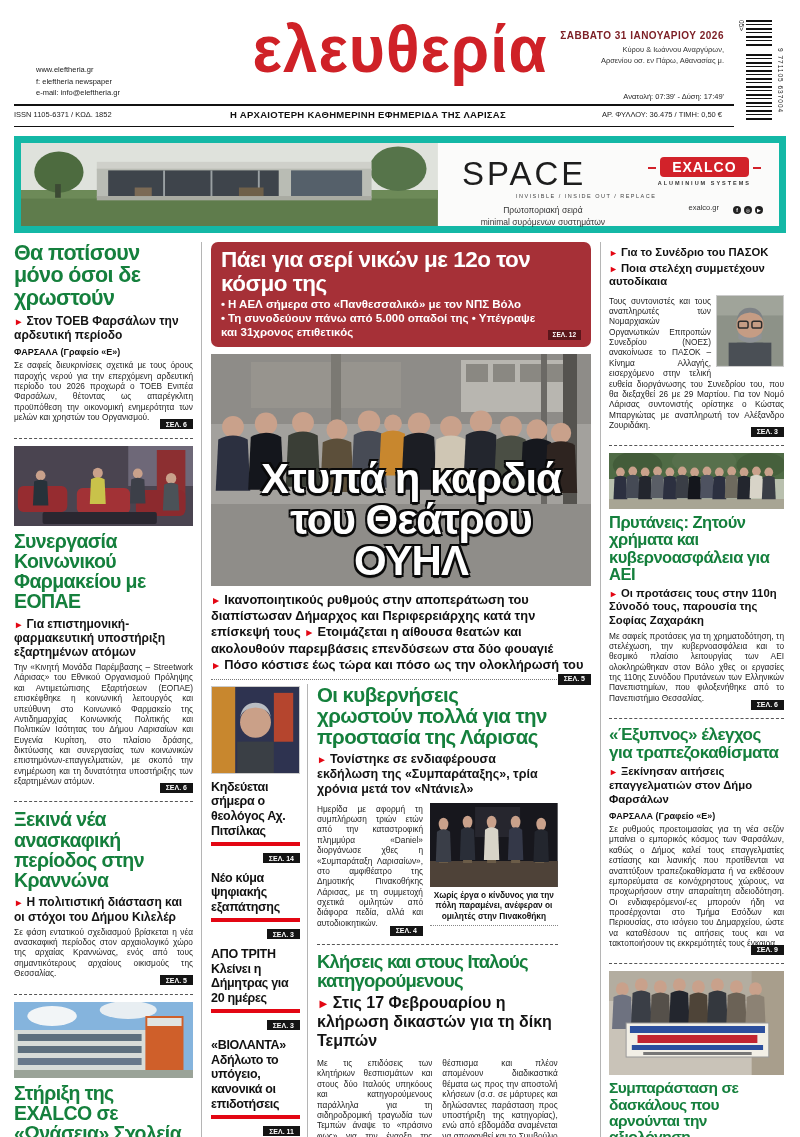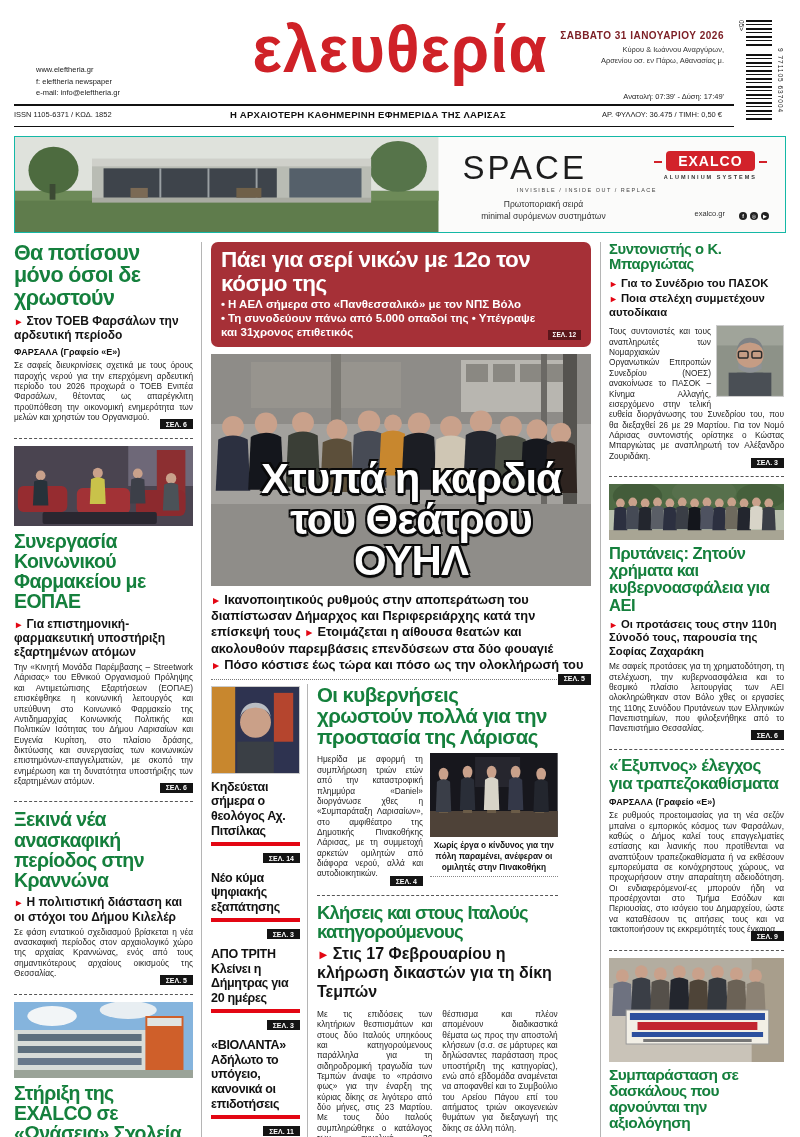--- a/index.html
+++ b/index.html
@@ -27,21 +27,21 @@
   .mh-issn { font-size:7.5px; color:#222; width:170px; }
   .mh-tagline { flex:1; text-align:center; font-size:9.5px; font-weight:800; letter-spacing:.3px; }
   .mh-issue { font-size:7.5px; color:#222; width:170px; text-align:right; }
   .mh-barcode { position:absolute; right:16px; top:20px; width:40px; height:110px; }
   .bc-block { width:26px; margin-left:2px;
     background:repeating-linear-gradient(180deg,#111 0 2px,#fff 2px 4px,#111 4px 5px,#fff 5px 8px); }
   .bc-1 { height:28px; } .bc-2 { height:68px; margin-top:6px; }
   .bc-num { position:absolute; right:0; top:28px; font-size:6.5px; writing-mode:vertical-rl; letter-spacing:1px; color:#222;}
   .bc-top { position:absolute; left:-6px; top:0; font-size:6.5px; writing-mode:vertical-rl; color:#222;}
   
-  .ad { margin:0 14px; height:97px; display:flex; border:1px solid #14b8a6; }
+  .ad { margin:0 14px; height:97px; display:flex; border:7px solid #14b8a6; }
   .ad-photo { width:55%; position:relative; overflow:hidden; }
   .ad-right { flex:1; background:#fbfbfa; position:relative; }
   .ad-space { position:absolute; left:24px; top:12px; font-size:33px; letter-spacing:3px; color:#1d1d1d; font-weight:500; }
   .ad-space-sub { position:absolute; left:78px; top:50px; font-size:5.5px; letter-spacing:1.5px; color:#444; }
   .ad-tag { position:absolute; left:0px; top:62px; width:210px; text-align:center; font-size:8.5px; color:#333; line-height:1.4; }
   .ad-exalco { position:absolute; right:28px; top:14px; text-align:center; }
   .ad-exalco-box { display:inline-block; background:#d2222a; color:#fff; font-weight:800; font-size:14px;
      letter-spacing:1px; padding:2px 12px; border-radius:4px; position:relative; }
   .ad-exalco-box::before,.ad-exalco-box::after { content:""; position:absolute; top:50%; width:8px; height:2px; background:#d2222a; }
   .ad-exalco-box::before{ left:-12px; } .ad-exalco-box::after{ right:-12px; }
@@ -333,23 +333,24 @@
 
           <div class="mini-head">«ΒΙΟΛΑΝΤΑ»</div>
           <div class="mini-head" style="margin-top:0">Αδήλωτο το υπόγειο, κανονικά οι επιδοτήσεις</div>
           <div class="red-bar"></div>
           <div class="mini-pagerow"><span class="page-box">ΣΕΛ. 11</span></div>
         </div>
 
         <div class="sub-col">
           <article>
             <h2 class="hl h-c1">Οι κυβερνήσεις χρωστούν πολλά για την προστασία της Λάρισας</h2>
+            <p class="sub" style="font-size:12.5px"><span class="kick">Τονίστηκε σε ενδιαφέρουσα εκδήλωση της «Συμπαράταξης», τρία χρόνια μετά τον «Ντάνιελ»</span></p>
             <div class="bodyrow">
               <div class="bcol">
-                <p class="body">Ημερίδα με αφορμή τη συμπλήρωση τριών ετών από την καταστροφική πλημμύρα «Daniel» διοργάνωσε χθες η «Συμπαράταξη Λαρισαίων», στο αμφιθέατρο της Δημοτικής Πινακοθήκης Λάρισας, με τη συμμετοχή αρκετών ομιλητών από διάφορα νερού, αλλά και αυτοδιοικητικών.</p>
+                <p class="body">Ημερίδα με αφορμή τη συμπλήρωση τριών ετών από την καταστροφική πλημμύρα «Daniel» διοργάνωσε χθες η «Συμπαράταξη Λαρισαίων», στο αμφιθέατρο της Δημοτικής Πινακοθήκης Λάρισας, με τη συμμετοχή σχετικά ομιλητών από διάφορα πεδία, αλλά και αυτοδιοικητικών.</p>
                 <div class="pagerow" style="margin-top:-9px"><span class="page-box">ΣΕΛ. 4</span></div>
               </div>
               <div class="pcol">
                 <svg class="photo" viewBox="0 0 170 84" preserveAspectRatio="none" height="84">
                   <rect width="170" height="84" fill="#17171d"></rect>
                   <rect x="0" y="58" width="170" height="26" fill="#4e4238"></rect>
                   <rect x="60" y="4" width="60" height="30" fill="#26262e"></rect>
                   <rect x="12" y="40" width="12" height="20" fill="#6b5c48"></rect>
                     <rect x="44" y="40" width="12" height="20" fill="#6b5c48"></rect>
                   <rect x="76" y="40" width="12" height="20" fill="#6b5c48"></rect>
@@ -381,21 +382,20 @@
             </div>
           </article>
         </div>
       </div>
 
     </div>
 
     <div class="col-right">
 
       <article>
-        <h2 class="hl h-r1">Συντονιστής ο Κ. Μπαργιώτας</h2>
         <p class="rsub"><span class="kick">Για το Συνέδριο του ΠΑΣΟΚ</span></p>
         <p class="rsub" style="margin-top:2px"><span class="kick">Ποια στελέχη συμμετέχουν αυτοδίκαια</span></p>
         <div style="margin-top:4px; overflow:hidden;">
           <svg class="float-photo" viewBox="0 0 68 72" width="68" height="72" style="border:1px solid #ccc">
             <rect width="68" height="72" fill="#8d9288"></rect>
             <rect x="0" y="0" width="68" height="20" fill="#a0a49a"></rect>
             <path d="M34,70 Q34,50 20,48 L48,48 Q34,50 34,70" fill="#4a4f55"></path>
             <rect x="12" y="48" width="44" height="24" fill="#4a4f55"></rect>
             <circle cx="34" cy="30" r="14" fill="#c59c84"></circle>
             <path d="M20,26 Q22,12 34,12 Q46,12 48,26 Q46,18 34,17 Q22,18 20,26" fill="#7e8286"></path>
@@ -434,20 +434,21 @@
       <article style="margin-top:5px">
         <h2 class="hl h-r">Πρυτάνεις: Ζητούν χρήματα και κυβερνοασφάλεια για ΑΕΙ</h2>
         <p class="rsub"><span class="kick">Οι προτάσεις τους στην 110η Σύνοδό τους, παρουσία της Σοφίας Ζαχαράκη</span></p>
         <p class="body">Με σαφείς προτάσεις για τη χρηματοδότηση, τη στελέχωση, την κυβερνοασφάλεια και το θεσμικό πλαίσιο λειτουργίας των ΑΕΙ ολοκληρώθηκαν στον Βόλο χθες οι εργασίες της 110ης Συνόδου Πρυτάνεων των Ελληνικών Πανεπιστημίων, που φιλοξενήθηκε από το Πανεπιστήμιο Θεσσαλίας.</p>
         <div class="pagerow"><span class="page-box">ΣΕΛ. 6</span></div>
         <div class="divider"></div>
       </article>
 
       <article>
         <h2 class="hl h-r3">«Έξυπνος» έλεγχος για τραπεζοκαθίσματα</h2>
+        <p class="rsub"><span class="kick">Ξεκίνησαν αιτήσεις επαγγελματιών στον Δήμο Φαρσάλων</span></p>
         <p class="byline">ΦΑΡΣΑΛΑ (Γραφείο «Ε»)</p>
         <p class="body">Σε ρυθμούς προετοιμασίας για τη νέα σεζόν μπαίνει ο εμπορικός κόσμος των Φαρσάλων, καθώς ο Δήμος καλεί τους επαγγελματίες εστίασης και λιανικής που προτίθενται να αναπτύξουν τραπεζοκαθίσματα ή να εκθέσουν εμπορεύματα σε κοινόχρηστους χώρους, να προχωρήσουν στην απαραίτητη αδειοδότηση. Οι ενδιαφερόμενοι/-ες μπορούν ήδη να προσέρχονται στο Τμήμα Εσόδων και Περιουσίας, στο ισόγειο του Δημαρχείου, ώστε να καταθέσουν τις αιτήσεις τους και να τακτοποιήσουν τις εκκρεμότητές τους έγκαιρα.</p>
         <div class="pagerow"><span class="page-box">ΣΕΛ. 9</span></div>
         <div class="divider"></div>
       </article>
 
       <svg class="photo" viewBox="0 0 184 104" preserveAspectRatio="none" height="104">
         <rect width="184" height="104" fill="#c9c3b8"></rect>
         <rect x="0" y="0" width="184" height="30" fill="#b3ada0"></rect>
         <rect x="150" y="0" width="34" height="104" fill="#a89e8c"></rect>

